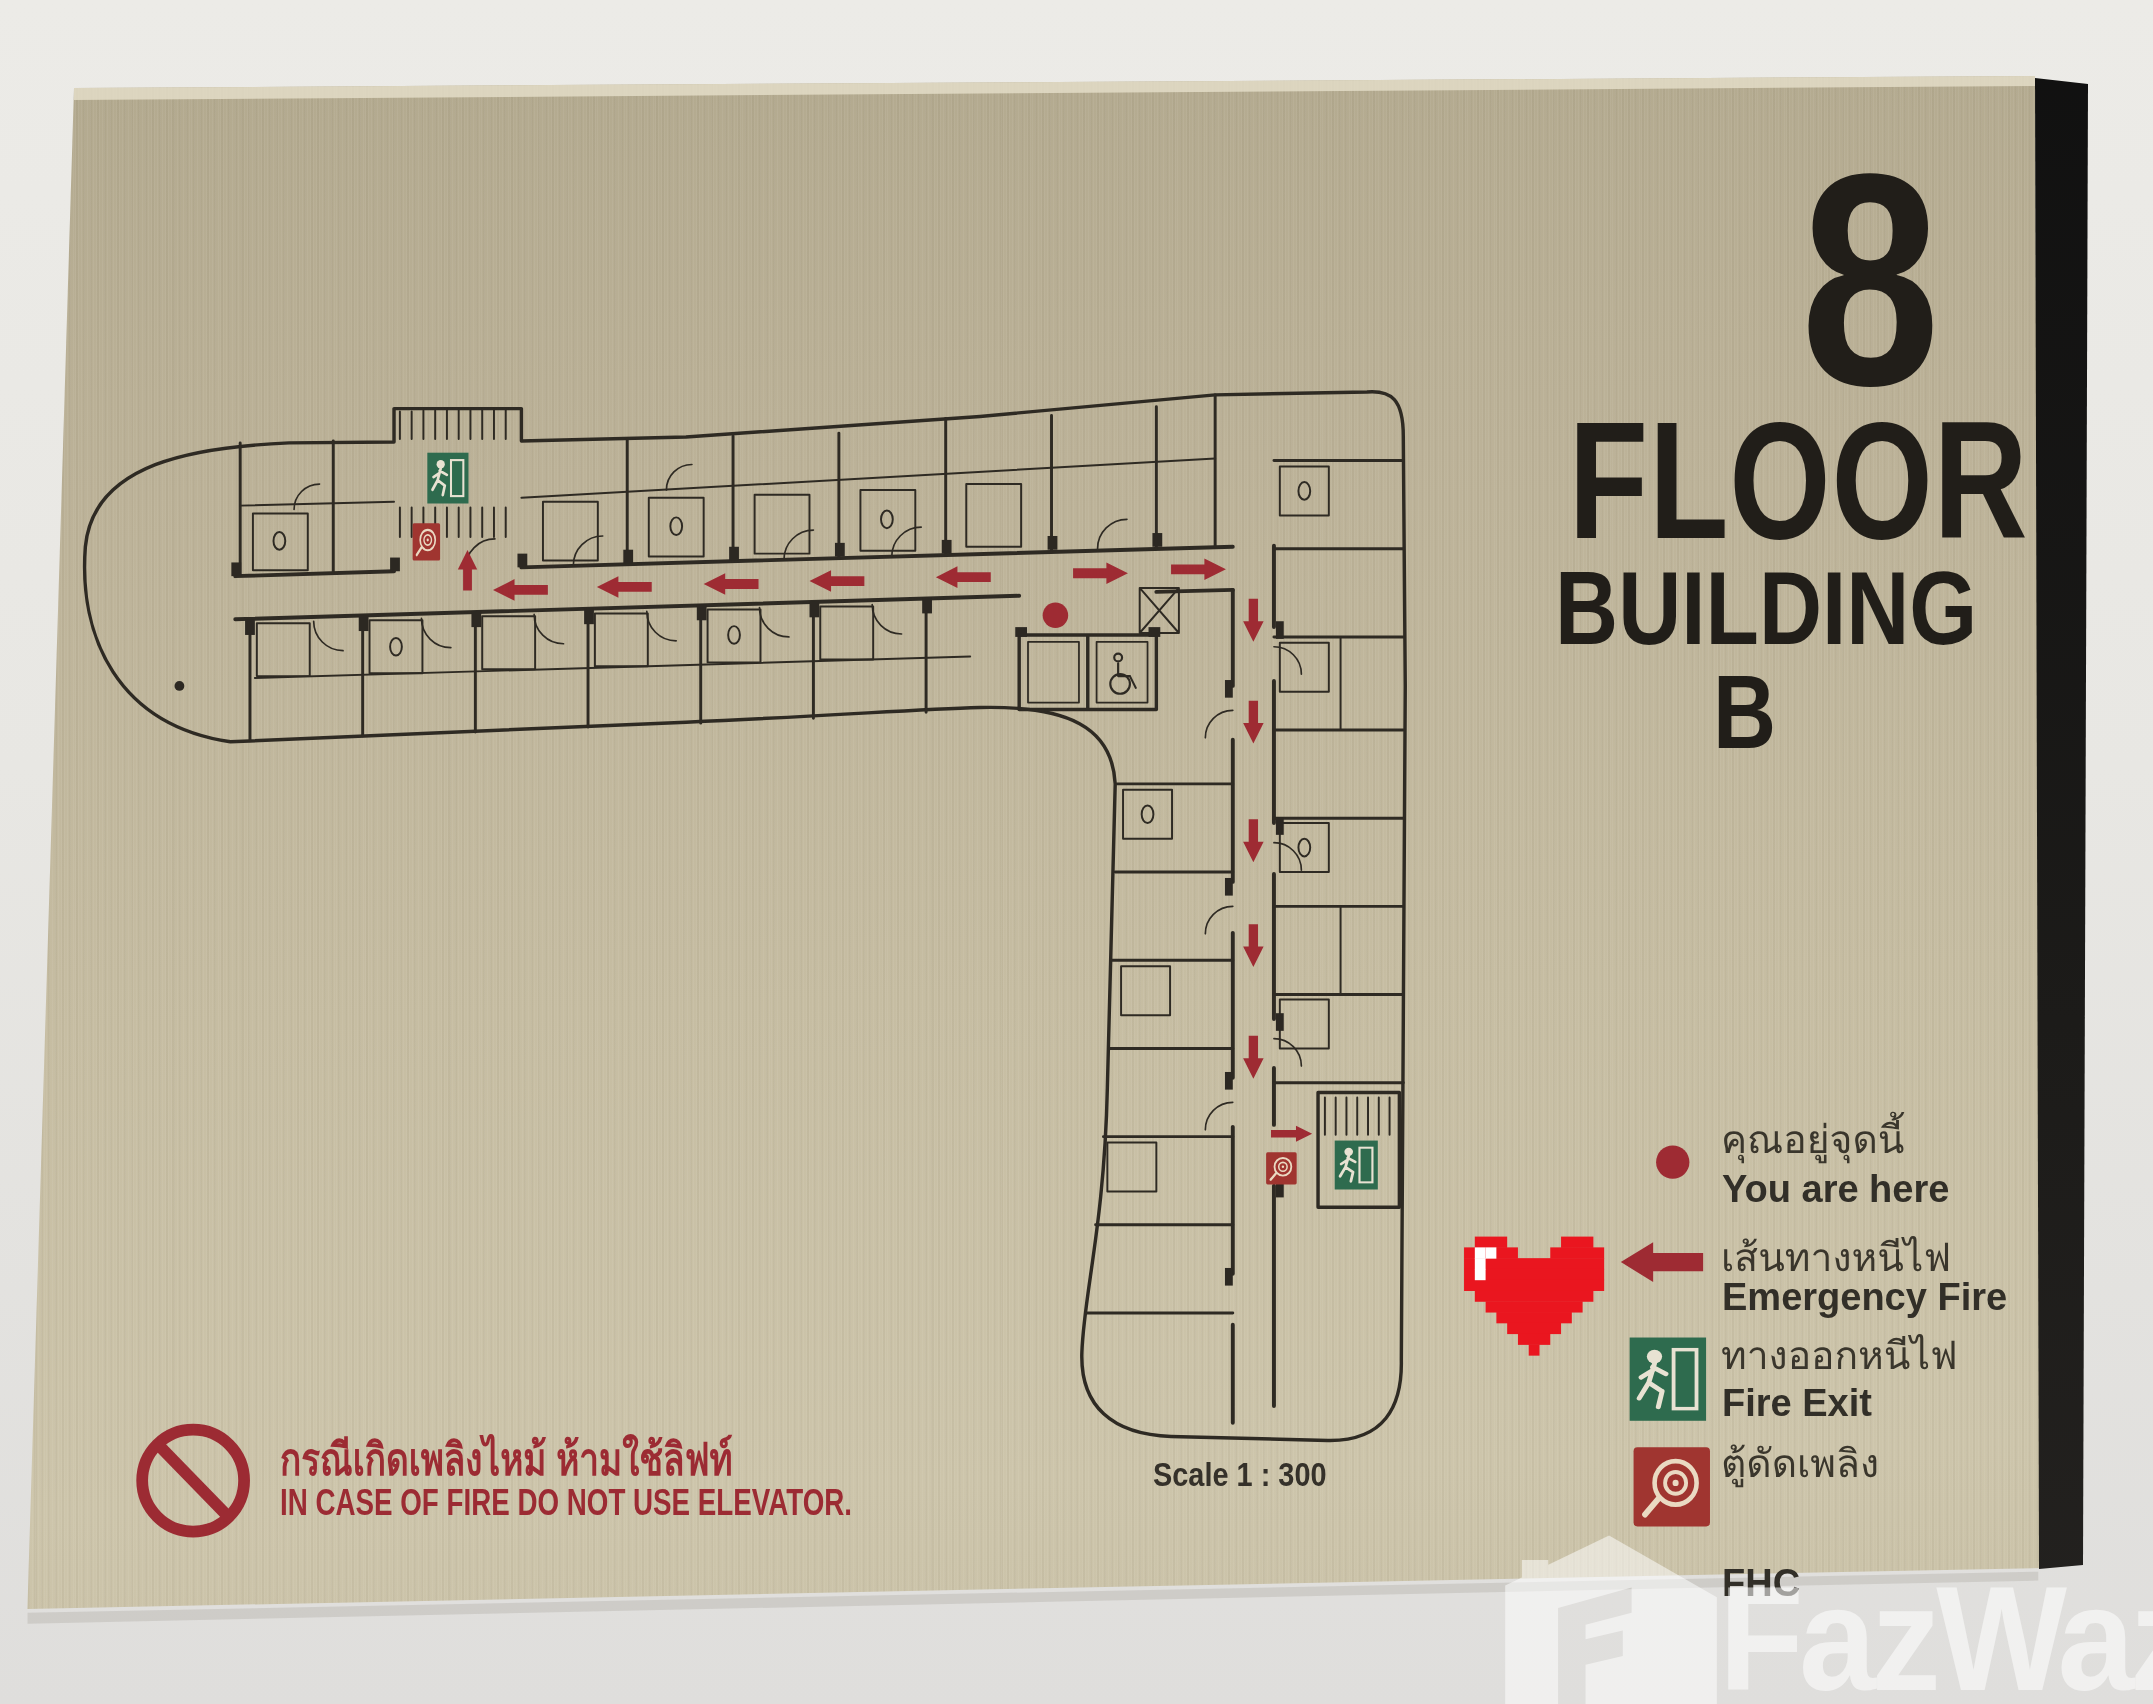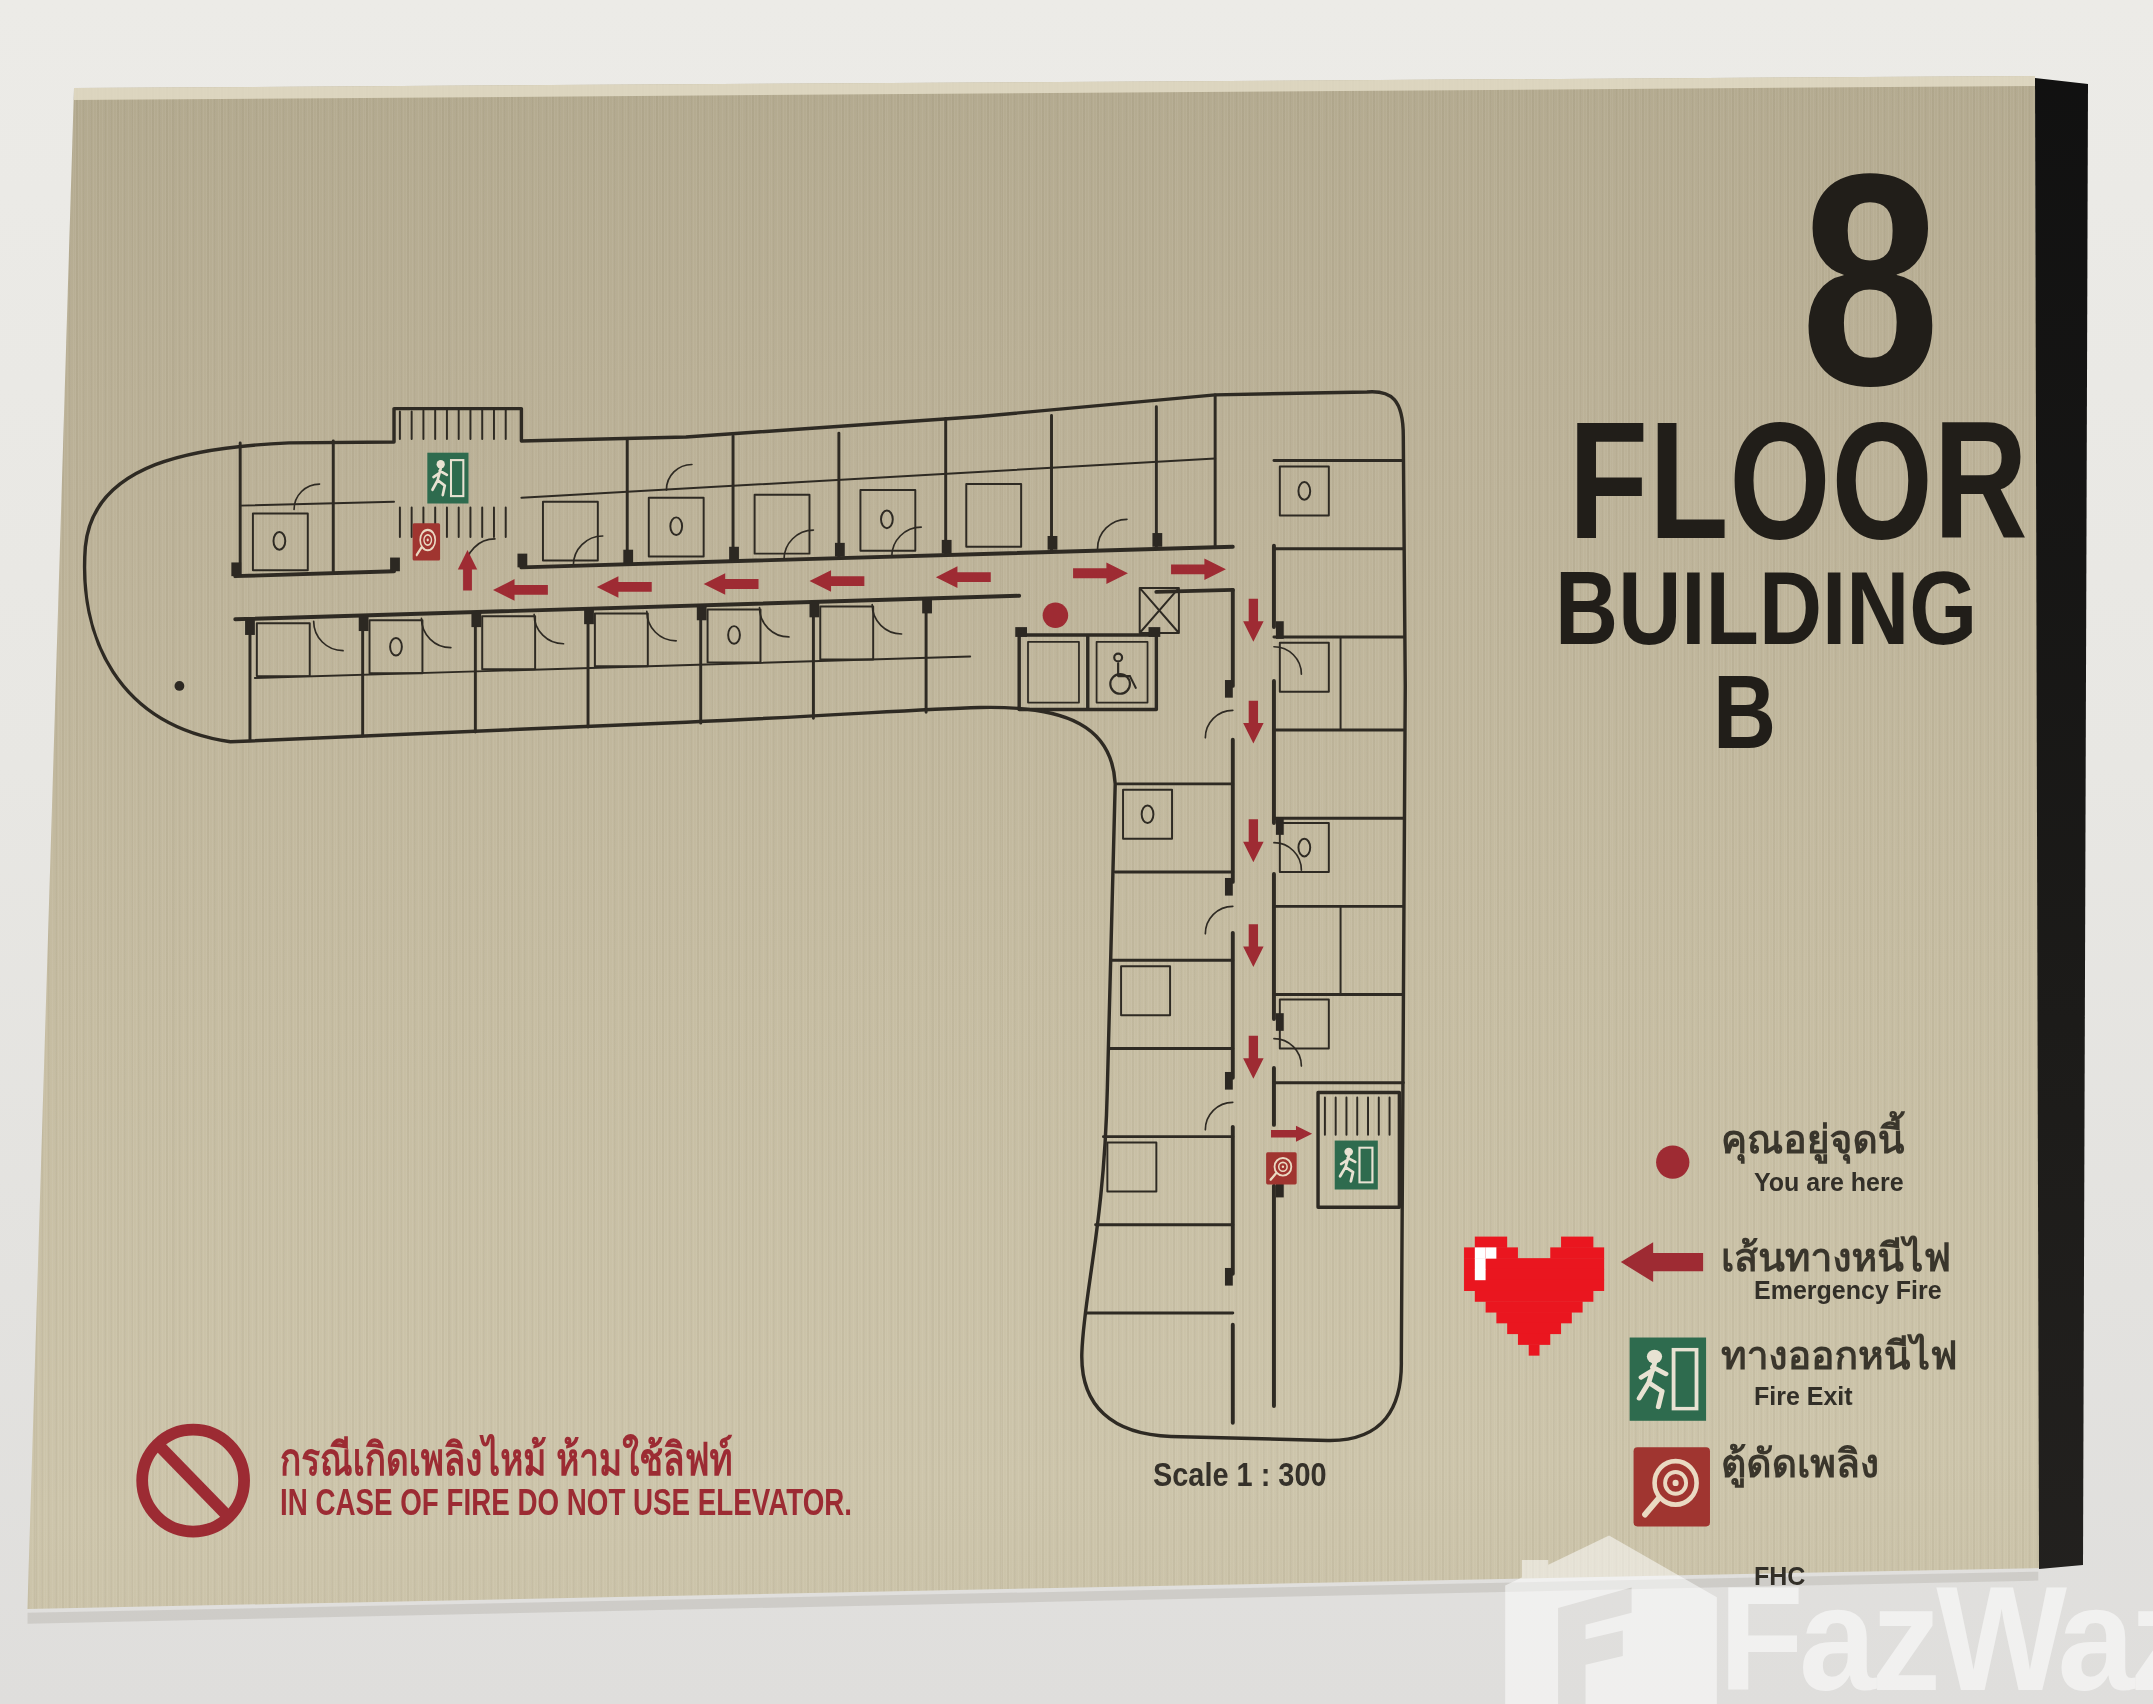--- a/index.html
+++ b/index.html
@@ -20,22 +20,22 @@
     clip-path:polygon(2035px 78px,2088px 84px,2083px 1565px,2039px 1569px);
     background:linear-gradient(180deg,#101010,#1c1b19 60%,#242220);}
   .overlay{position:absolute;left:0;top:0;}
   .txt{position:absolute;color:#211e19;}
   .floor-number{left:1607px;top:129px;width:333px;text-align:right;font-size:302px;
     font-weight:700;line-height:1;transform:scaleX(.83);transform-origin:100% 0;}
   .floor-word{left:1519px;top:397px;width:451px;text-align:center;font-size:167px;
     font-weight:700;line-height:1;letter-spacing:1px;transform:scaleX(.78);transform-origin:50% 0;}
   .building-word{left:1519px;top:556px;width:451px;text-align:center;font-size:104px;
     font-weight:700;line-height:1;transform:scaleX(.84);transform-origin:50% 0;}
-  .legend-thai{left:1721px;font-size:39px;line-height:1.2;font-weight:700;color:#3a362c;}
-  .legend-eng{left:1722px;font-size:25px;font-weight:700;color:#322f28;margin-left:32px;}
+  .legend-thai{left:1721px;font-size:39px;line-height:1.2;font-weight:400;color:#3a362c;}
+  .legend-eng{left:1722px;font-size:38px;font-weight:700;color:#322f28;}
   .t1{top:1117px}.e1{top:1168px}
   .t2{top:1235px}.e2{top:1276px}
   .t3{top:1333px}.e3{top:1382px}
   .t4{top:1441px}.e4{top:1562px}
   .warn-thai{left:280px;top:1423px;font-size:45px;font-weight:700;color:#9c2b33;
     transform:scaleX(.78);transform-origin:0 0;white-space:nowrap;}
   .warn-eng{left:280px;top:1482px;font-size:37px;font-weight:700;color:#9c2b33;
     transform:scaleX(.75);transform-origin:0 0;white-space:nowrap;}
   .scale-label{left:1153px;top:1455px;font-size:34px;font-weight:700;color:#35312a;
     transform:scaleX(.85);transform-origin:0 0;white-space:nowrap;}

